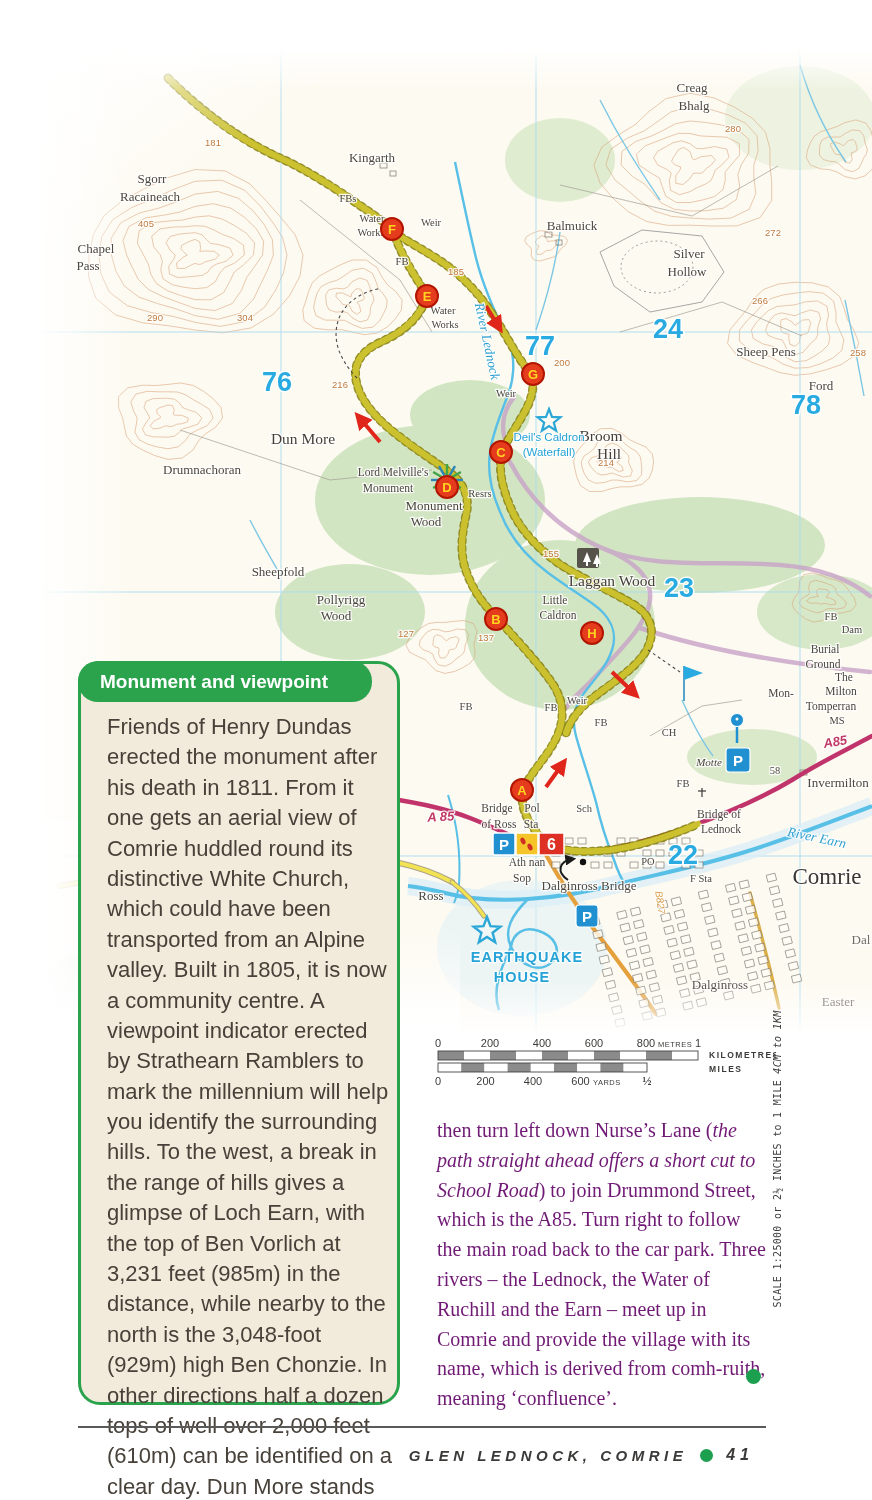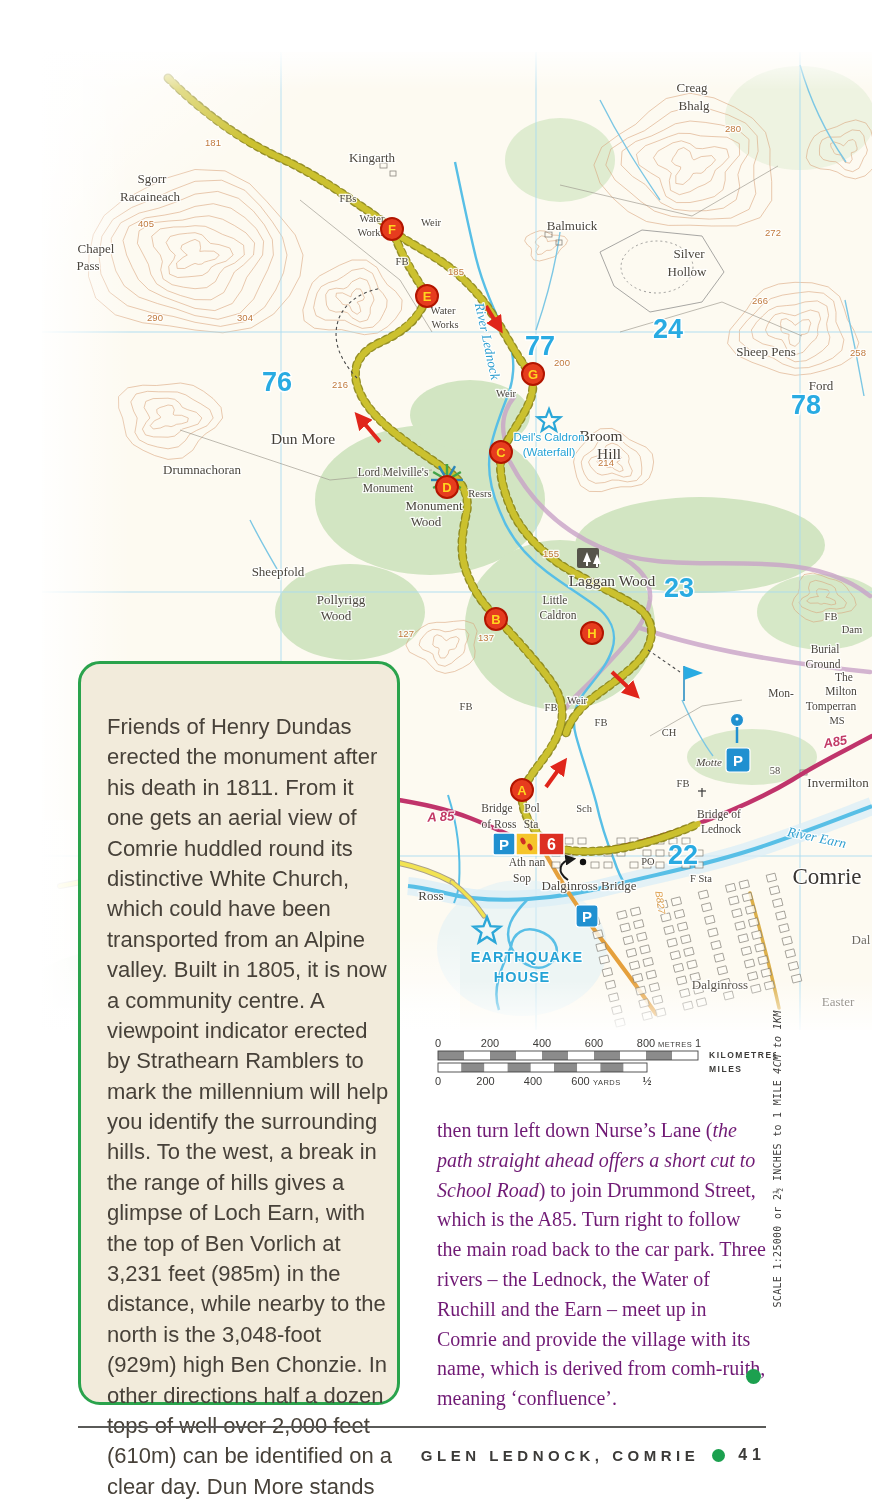--- a/index.html
+++ b/index.html
@@ -52,22 +52,22 @@
     border-radius:50%;background:#1ca04f;}
 
   
   .vscale{position:absolute;left:636px;top:1158px;width:285px;height:14px;
     transform:rotate(-90deg);text-align:center;white-space:nowrap;
     font-family:"DejaVu Sans Mono",monospace;font-size:10px;color:#3f3e3c;letter-spacing:.3px;}
   .vscale i{font-style:italic;}
 
   
   .footer-rule{position:absolute;left:78px;top:1426px;width:688px;height:2px;background:#5a5a58;}
-  .footer{position:absolute;top:1446px;right:106px;display:flex;align-items:center;gap:13px;
-    font-weight:bold;font-size:15px;color:#3b3a38;}
+  .footer{position:absolute;top:1446px;right:118px;display:flex;align-items:center;gap:13px;
+    font-weight:bold;font-size:15px;color:#3b3a38;font-style:italic;}
   .footer-title{letter-spacing:4.5px;}
   .footer-dot{width:13px;height:13px;border-radius:50%;background:#1ca04f;display:inline-block;}
   .footer-page{letter-spacing:5px;font-size:16px;}
 </style>
 </head>
 <body>
 
 <svg id="map-svg" width="872" height="1035" viewBox="0 0 872 1035">
   <defs>
     <clipPath id="mapclip">
@@ -550,20 +550,21 @@
         </g>
         <g>
           <circle cx="592" cy="633" r="11" fill="#e63c1e" stroke="#b21500" stroke-width="2"></circle>
           <text x="592" y="637.5" class="mk-letter" text-anchor="middle">H</text>
         </g>
       </g>
   </g>
 </svg>
 
 <div class="info-box">
+  <div class="info-box-header">Monument and viewpoint</div>
   <p class="info-box-body">Friends of Henry Dundas erected the monument after his death in 1811. From it one gets an aerial view of Comrie huddled round its distinctive White Church, which could have been transported from an Alpine valley. Built in 1805, it is now a community centre. A viewpoint indicator erected by Strathearn Ramblers to mark the millennium will help you identify the surrounding hills. To the west, a break in the range of hills gives a glimpse of Loch Earn, with the top of Ben Vorlich at 3,231 feet (985m) in the distance, while nearby to the north is the 3,048-foot (929m) high Ben Chonzie. In other directions half a dozen tops of well over 2,000 feet (610m) can be identified on a clear day. Dun More stands on the edge of the Highlands – in fact, on the Highland Boundary Fault itself. In 1839 Comrie was shaken by the first of a series of earth tremors that lasted for seven years, and the village became a tourist attraction as Scotland’s ‘earthquake capital’. In 1840 seismometers were set up there – the first in Europe.</p>
 </div>
 
 <svg id="scalebar" width="350" height="58" viewBox="0 0 350 58">
     <rect x="12" y="19" width="26" height="9" fill="#8b8b8b"></rect>
     <rect x="38" y="19" width="26" height="9" fill="#fff"></rect>
     <rect x="64" y="19" width="26" height="9" fill="#8b8b8b"></rect>
     <rect x="90" y="19" width="26" height="9" fill="#fff"></rect>
     <rect x="116" y="19" width="26" height="9" fill="#8b8b8b"></rect>
     <rect x="142" y="19" width="26" height="9" fill="#fff"></rect>

